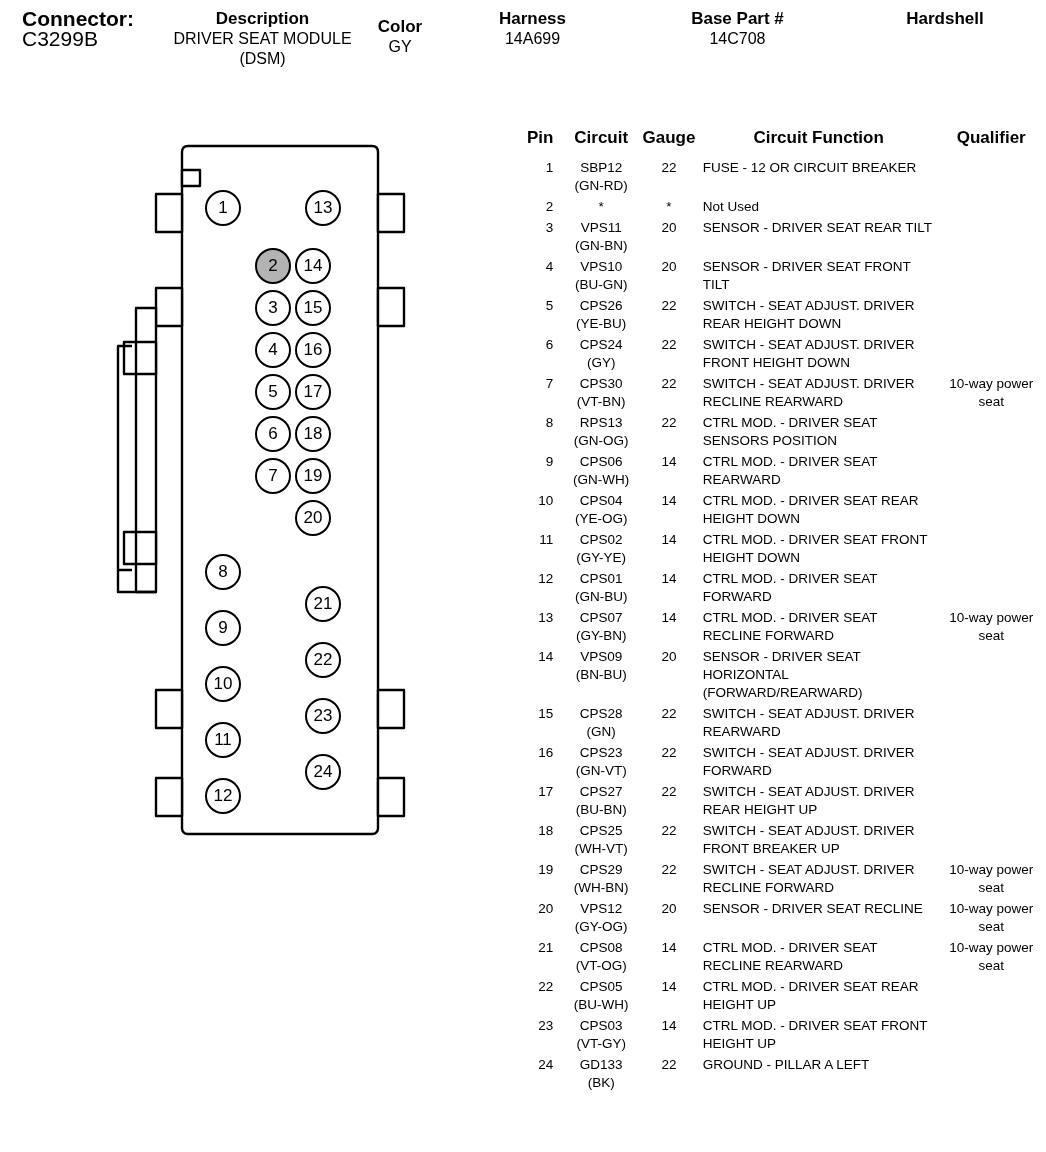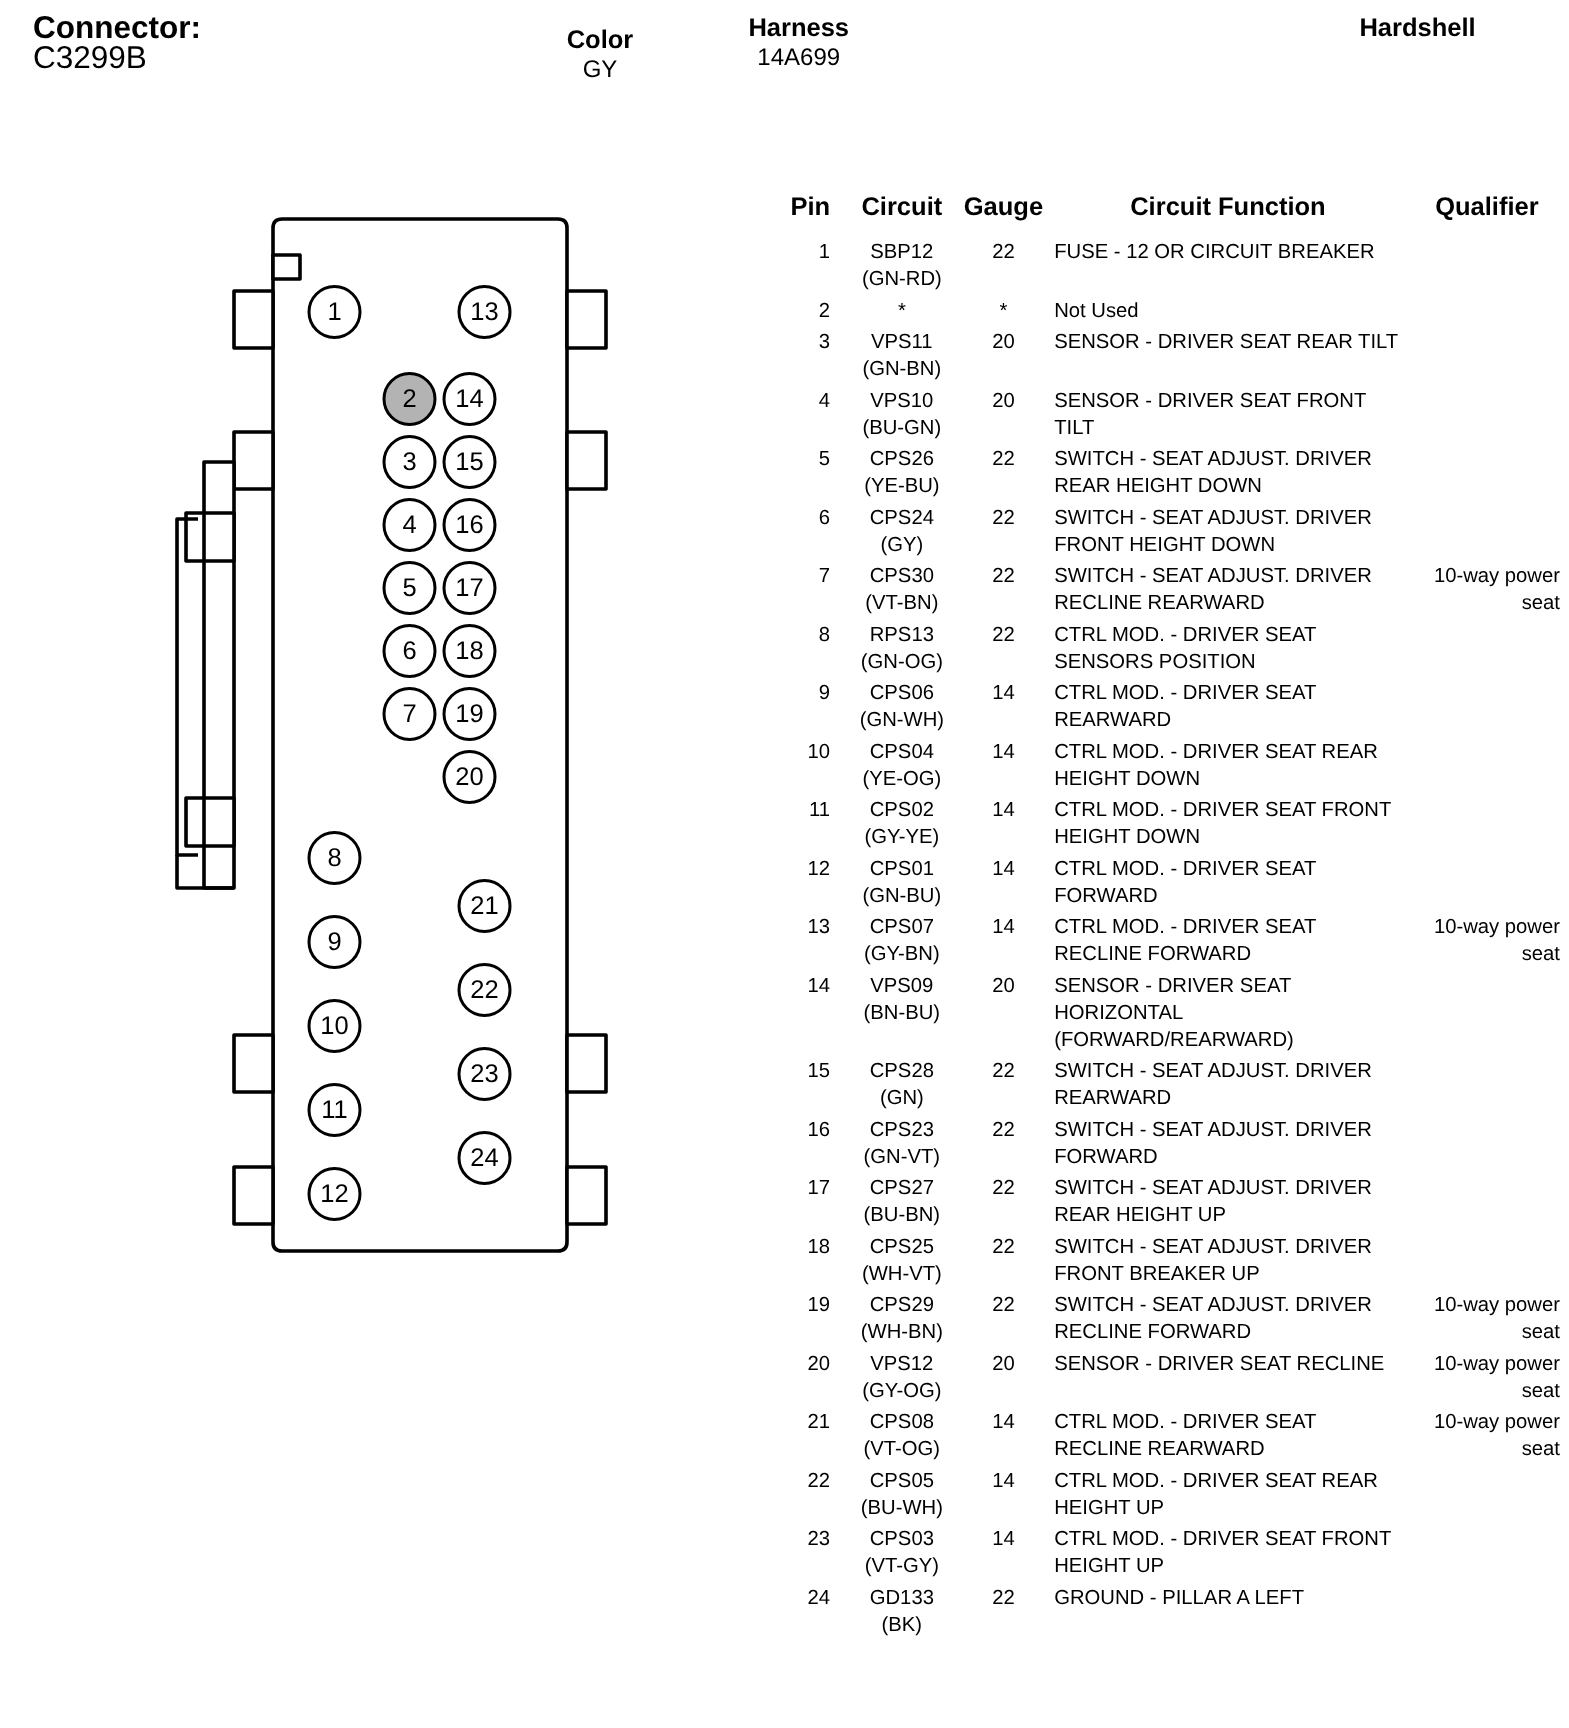--- a/index.html
+++ b/index.html
@@ -88,21 +88,21 @@
   #pin-table td {
     font-size: 13.5px;
     line-height: 18px;
     padding: 1px 0 2px 0;
     vertical-align: top;
   }
   .col-pin    { width: 34px;  text-align: right; padding-right: 8px !important; }
   .col-circ   { width: 82px;  text-align: center; }
   .col-gauge  { width: 56px;  text-align: center; }
   .col-func   { width: 238px; text-align: left; padding-left: 6px !important; }
-  .col-qual   { width: 100px; text-align: right; padding-left: 8px !important; }
+  .col-qual   { width: 100px; text-align: center; padding-left: 8px !important; }
 
   th.col-pin   { text-align: right; }
   th.col-circ  { text-align: center; }
   th.col-gauge { text-align: center; }
   th.col-func  { text-align: center; }
   th.col-qual  { text-align: center; }
 
   .circ-name { display: block; }
   .circ-color { display: block; }
   .qual-text { font-size: 12.5px; line-height: 16px; }
@@ -110,31 +110,39 @@
 </head>
 <body>
 
 <div id="header">
 
   <div class="hdr-block" id="hdr-connector">
     <div class="hdr-label">Connector:</div>
     <div class="hdr-value big">C3299B</div>
   </div>
 
+  <div class="hdr-block" id="hdr-description">
+    <div class="hdr-label">Description</div>
+    <div class="hdr-value" style="white-space:normal;">DRIVER SEAT MODULE (DSM)</div>
+  </div>
 
   <div class="hdr-block" id="hdr-color">
     <div class="hdr-label">Color</div>
     <div class="hdr-value">GY</div>
   </div>
 
   <div class="hdr-block" id="hdr-harness">
     <div class="hdr-label">Harness</div>
     <div class="hdr-value">14A699</div>
   </div>
 
+  <div class="hdr-block" id="hdr-basepart">
+    <div class="hdr-label">Base Part #</div>
+    <div class="hdr-value">14C708</div>
+  </div>
 
   <div class="hdr-block" id="hdr-hardshell">
     <div class="hdr-label">Hardshell</div>
   </div>
 
 </div>
 
 <div id="connector-drawing">
 
   <svg id="connector-svg" width="320" height="740" viewBox="0 0 320 740">

